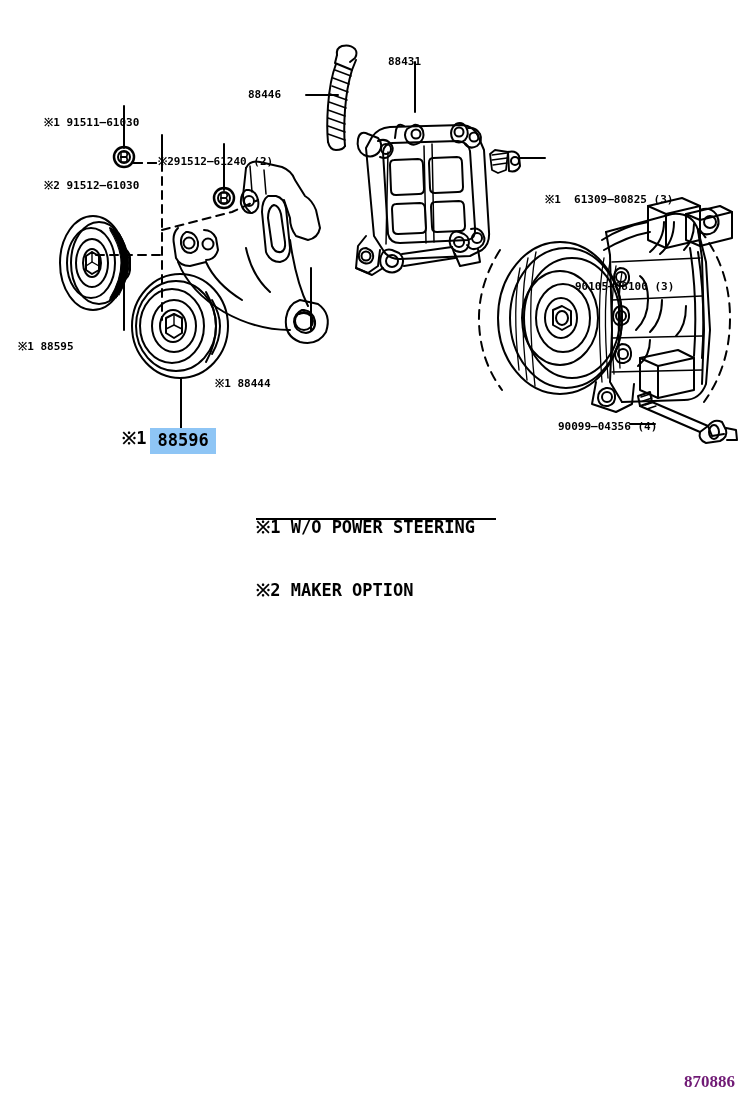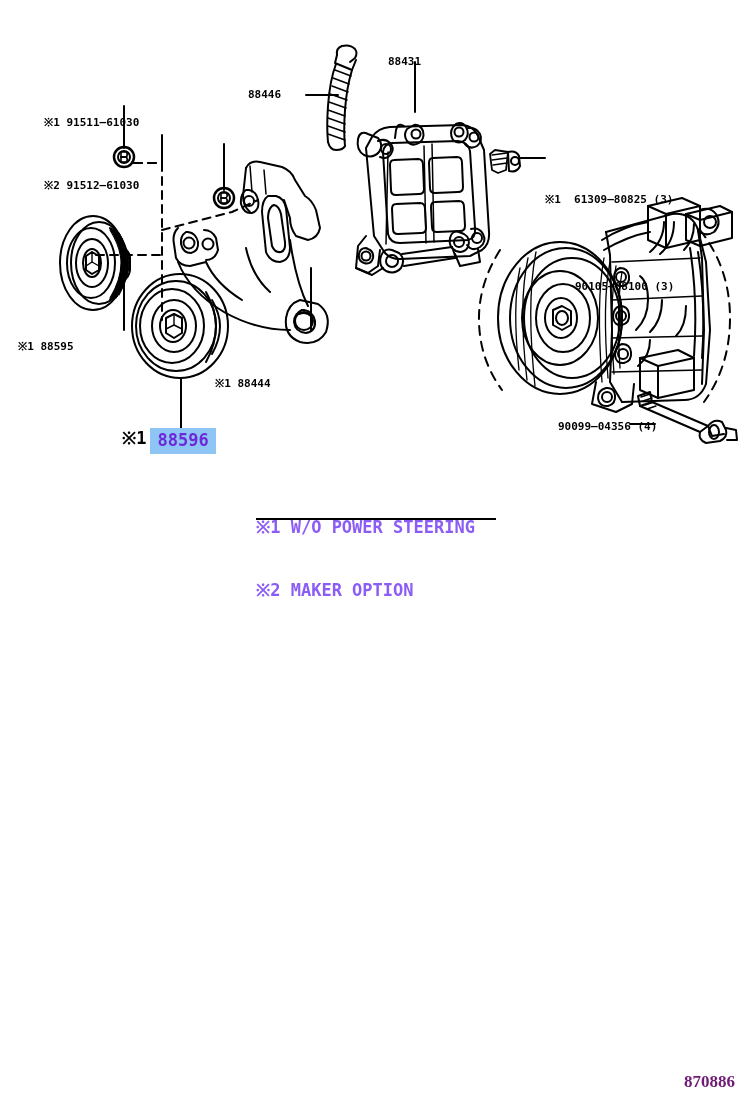--- a/index.html
+++ b/index.html
@@ -45,32 +45,32 @@
     color: #000000;
   }
   .hl-prefix {
     display: inline-block;
     vertical-align: top;
   }
   .hl-box {
     display: inline-block;
     vertical-align: top;
     background: #8ec5f5;
-    color: #6d28d9;
+    color: #000000;
     padding: 3px 7px 4px 7px;
     margin-left: 4px;
     line-height: 19px;
   }
   .legend {
     position: absolute;
     font-family: "DejaVu Sans Mono", monospace;
     font-weight: bold;
     font-size: 17px;
     line-height: 21px;
-    color: #8b5cf6;
+    color: #000000;
     white-space: pre;
   }
   .legend-rule {
     position: absolute;
     background: #000000;
     height: 2px;
   }
   .footer-code {
     position: absolute;
     font-family: Liberation Serif, serif;
@@ -394,20 +394,21 @@
 
     </g>
   </svg>
 
   <div class="lbl two-line" style="left:44px; top:70px;">
     <div>※1 91511‒61030</div>
     <div>※2 91512‒61030</div>
   </div>
 
   <div class="lbl two-line" style="left:158px; top:109px;">
+    <div>※291512‒61240 (2)</div>
   </div>
 
   <div class="lbl" style="left:248px; top:84px;">88446</div>
 
   <div class="lbl" style="left:388px; top:51px;">88431</div>
 
   <div class="lbl two-line" style="left:545px; top:147px;">
     <div>※1  61309‒80825 (3)</div>
     <div style="padding-left:30px;margin-top:24px;">90105‒08100 (3)</div>
   </div>

